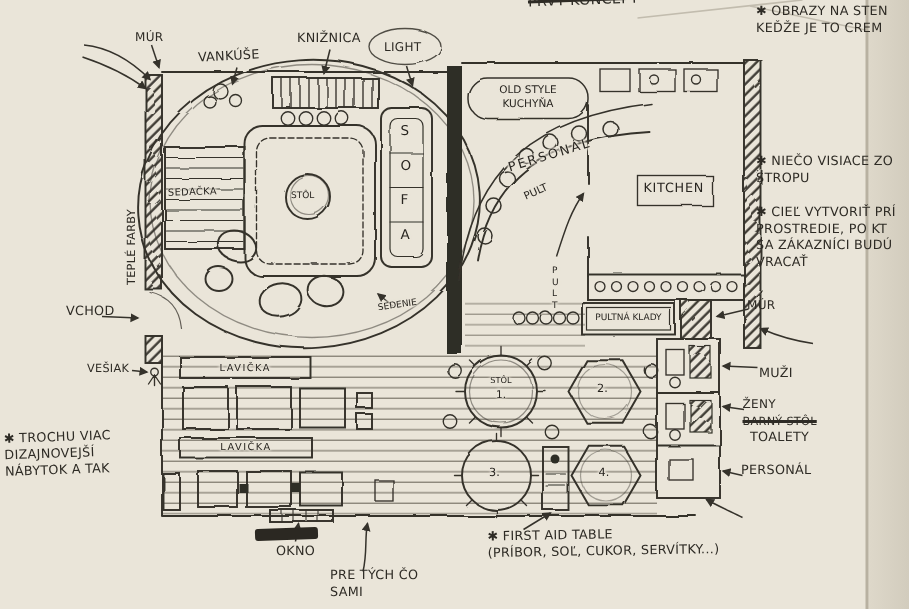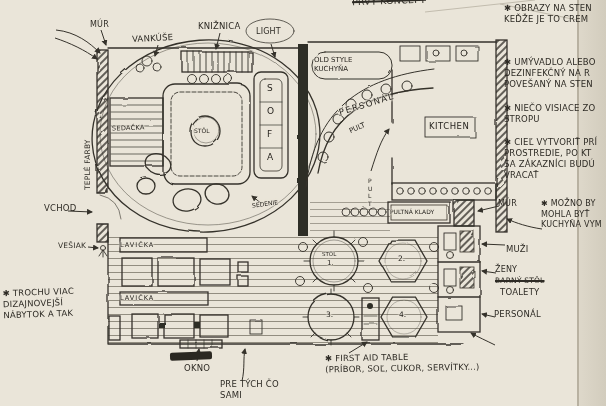--- a/index.html
+++ b/index.html
@@ -4,21 +4,21 @@
 <style>
   html,body{margin:0;padding:0;background:#cfcabe}
   .page{position:relative;width:606px;height:406px;background:#eae5d9;overflow:hidden;
         font-family:"DejaVu Sans",sans-serif;color:#2e2b25;user-select:none}
   .lbl{position:absolute;white-space:pre-line;font:8.5px/11px "DejaVu Sans",sans-serif;
        letter-spacing:.2px;color:#2e2b25}
   .plab{position:absolute;white-space:pre-line;font:7px/8.5px "DejaVu Sans",sans-serif;color:#282520;
         text-shadow:0 0 2px #eae5d9,0 1px 2px #eae5d9,0 -1px 2px #eae5d9,1px 0 2px #eae5d9,-1px 0 2px #eae5d9}
   .struck{text-decoration:line-through;text-decoration-thickness:1.5px}
   .blackout{position:absolute;background:#2b2822;border-radius:2px}
-  .center{}
+  .center{text-align:center}
   .edge-line{position:absolute;top:0;left:577px;width:2px;height:406px;background:#b8b1a1}
   .edge-shade{position:absolute;top:0;left:579px;width:27px;height:406px;
         background:linear-gradient(90deg,#ded8ca,#d2ccbd)}
 </style>
 </head>
 <body>
 
 <div class="page">
 
   <svg width="606" height="406" viewBox="0 0 606 406" style="position:absolute;left:0;top:0">
@@ -264,33 +264,27 @@
   <div class="lbl" style="left:256px;top:26px;font-size:8px">LIGHT</div>
   <div class="lbl" style="left:44px;top:203px">VCHOD</div>
   <div class="lbl" style="left:58px;top:240px;font-size:7.5px">VEŠIAK</div>
   <div class="lbl" style="left:82px;top:190px;width:80px;transform:rotate(-90deg);transform-origin:0 0;font-size:7.5px">TEPLÉ FARBY</div>
   <div class="lbl" style="left:3px;top:287px;transform:rotate(-2deg)">✱ TROCHU VIAC
 DIZAJNOVEJŠÍ
 NÁBYTOK A TAK</div>
 
   <div class="lbl" style="left:504px;top:3px">✱ OBRAZY NA STEN
 KEĎŽE JE TO CREM</div>
-  <div class="lbl" style="left:504px;top:57px">✱ UMÝVADLO ALEBO
-DEZINFEKČNÝ NA R
-POVEŠANÝ NA STEN</div>
   <div class="lbl" style="left:504px;top:103px">✱ NIEČO VISIACE ZO
 STROPU</div>
   <div class="lbl" style="left:504px;top:137px">✱ CIEĽ VYTVORIŤ PRÍ
 PROSTREDIE, PO KT
 SA ZÁKAZNÍCI BUDÚ
 VRACAŤ</div>
   <div class="lbl" style="left:498px;top:198px;font-size:8px">MÚR</div>
-  <div class="lbl" style="left:541px;top:199px;font-size:8px;line-height:10.5px">✱ MOŽNO BY
-MOHLA BYŤ
-KUCHYŇA VYM</div>
   <div class="lbl" style="left:506px;top:244px">MUŽI</div>
   <div class="lbl" style="left:495px;top:264px;font-size:8px">ŽENY</div>
   <div class="lbl struck" style="left:495px;top:275px;font-size:7.5px">BARNÝ STÔL</div>
   <div class="lbl" style="left:500px;top:287px">TOALETY</div>
   <div class="lbl" style="left:494px;top:309px">PERSONÁL</div>
 
   <div class="lbl" style="left:325px;top:352px;transform:rotate(-1deg)">✱ FIRST AID TABLE
 (PRÍBOR, SOĽ, CUKOR, SERVÍTKY...)</div>
   <div class="blackout" style="left:170px;top:352px;width:42px;height:8px;transform:rotate(-2deg)"></div>
   <div class="lbl" style="left:184px;top:363px">OKNO</div>

